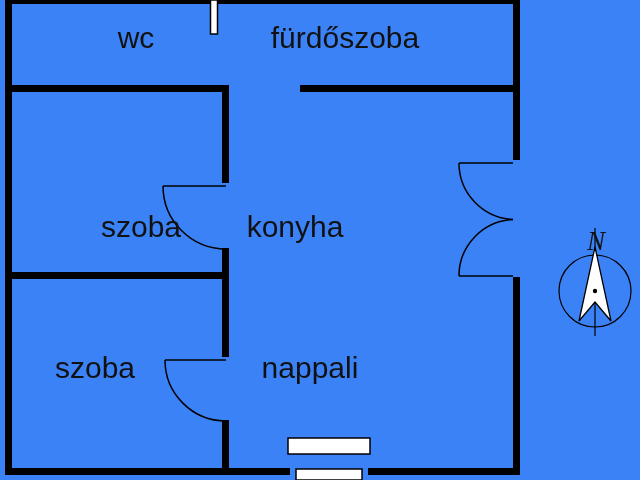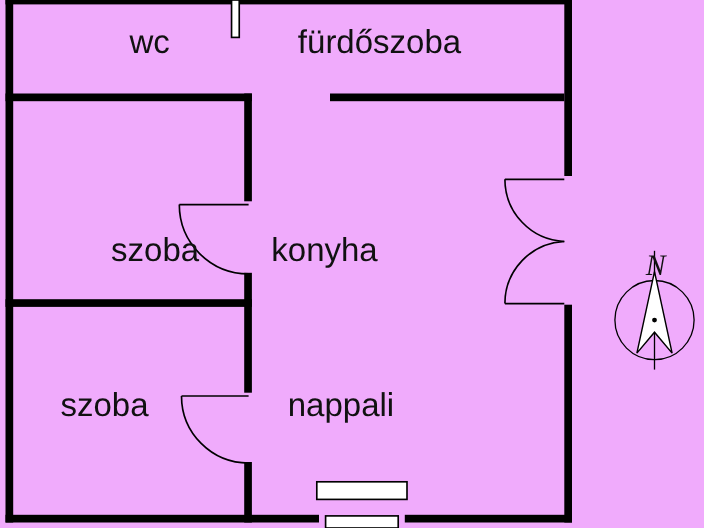--- a/index.html
+++ b/index.html
@@ -4,21 +4,21 @@
 <style>
   html, body {
     margin: 0;
     padding: 0;
     background: #ffffff;
   }
   .stage {
     position: relative;
     width: 640px;
     height: 480px;
-    background: #f0abfc;
+    background: #3b82f6;
     overflow: hidden;
   }
   svg { display: block; }
   .plan-label {
     font-family: "Liberation Sans", "DejaVu Sans", sans-serif;
     font-size: 30px;
     fill: #111111;
   }
   .compass-n {
     font-family: "Liberation Serif", "DejaVu Serif", serif;

